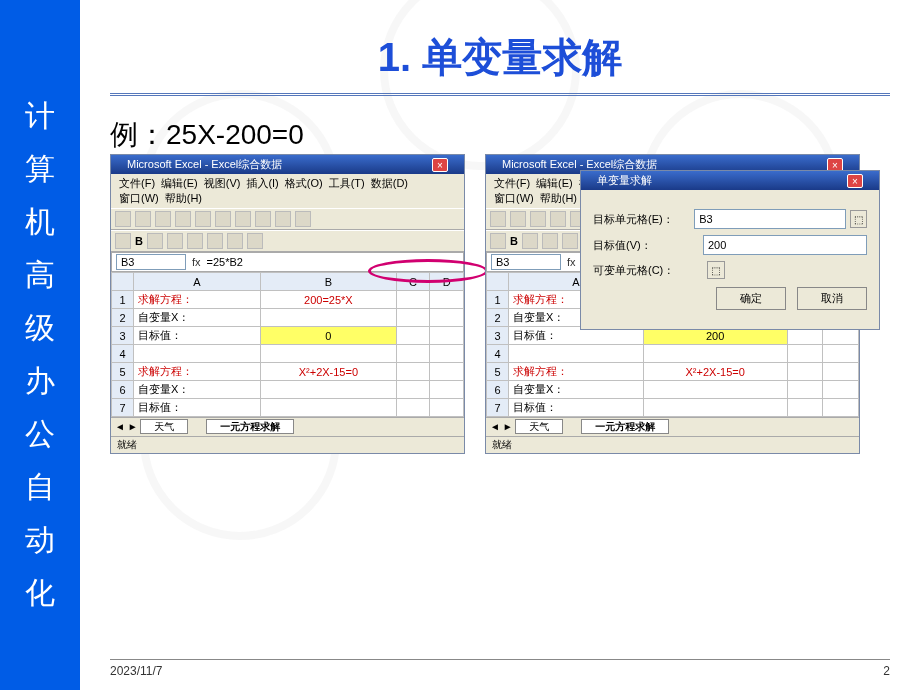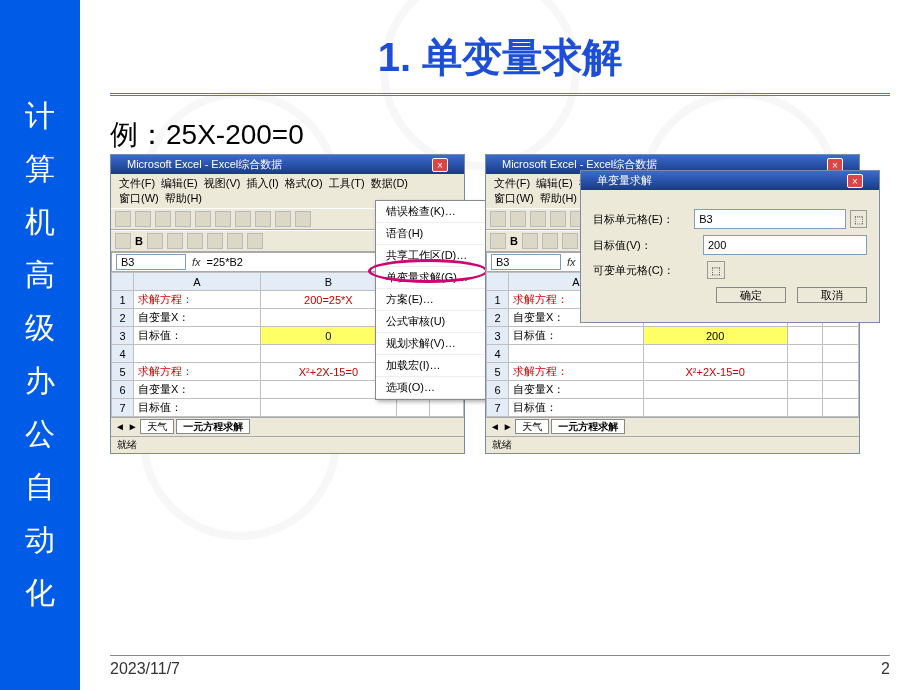--- a/index.html
+++ b/index.html
@@ -17,47 +17,47 @@
 .panel{border:1px solid #7a8aa8;background:#ece9d8;font-size:11px}
 .panel-title{background:linear-gradient(#3a6ccc,#1a3a88);color:#fff;padding:2px 16px;display:flex;align-items:center;justify-content:space-between}
 .panel-title .close{background:#d44;color:#fff;width:16px;height:14px;text-align:center;line-height:13px;border:1px solid #fff;border-radius:2px;font-size:10px}
 .dialog{width:300px;position:absolute;right:40px;top:170px}
 .dialog-body{padding:19px 12px;background:#ece9d8}
 .dialog-row{display:flex;align-items:center;margin-bottom:6px}
 .dialog-row label{width:110px}
 .dialog-row input{flex:1;height:20px;border:1px solid #7f9db9;background:#fff;padding:0 4px;font-size:11px}
 .dialog-row .pick{width:18px;height:18px;border:1px solid #999;margin-left:4px;background:#ece9d8;display:flex;align-items:center;justify-content:center;font-size:10px}
 .dialog-btns{text-align:right;margin-top:8px}
-.dialog-btns button{width:70px;height:16px;margin-left:8px;border:1px solid #888;background:#ece9d8;font-size:11px}
+.dialog-btns button{width:70px;height:23px;margin-left:8px;border:1px solid #888;background:#ece9d8;font-size:11px}
 .excel{width:355px}
 .ex-menubar{background:#ece9d8;padding:2px 8px;font-size:11px;color:#000}
 .ex-menubar span{margin-right:6px}
 .ex-toolbar{background:#ece9d8;padding:2px 4px;border-top:1px solid #fff;border-bottom:1px solid #aaa;font-size:11px;display:flex;gap:4px;align-items:center}
 .ex-toolbar i{width:16px;height:16px;background:#dcd8c8;border:1px solid #bbb;display:inline-block}
 .ex-formula{background:#fff;border:1px solid #aaa;padding:1px 4px;display:flex;align-items:center;gap:6px}
 .ex-formula .cellname{width:70px;border:1px solid #7f9db9;padding:1px 4px;background:#fff}
-.ex-formula .fx{font-style:italic;color:#333}
+.ex-formula .fx{color:#333}
 .grid{border-collapse:collapse;background:#fff;width:100%}
 .grid th,.grid td{border:1px solid #c0c0c0;height:18px;font-size:11px;padding:0 4px;text-align:left}
 .grid th{background:#e4ecf7;text-align:center;font-weight:normal}
 .grid .rowhdr{background:#e4ecf7;text-align:center;width:22px}
 .grid .sel{background:#a8c8ff}
 .grid .red{color:#c00;font-weight:normal}
 .grid .blue{color:#00c}
 .grid .center{text-align:center}
 .grid .yellow{background:#ffff66}
 .sheet-tabs{background:#ece9d8;padding:2px 4px;font-size:10px;border-top:1px solid #aaa}
-.sheet-tabs span{padding:1px 6px;border:1px solid #888;background:#fff;margin-right:2px}
+.sheet-tabs span{padding:1px 13px;border:1px solid #888;background:#fff;margin-right:18px}
 .status{background:#ece9d8;padding:1px 6px;font-size:10px;border-top:1px solid #aaa}
 .dropdown{position:absolute;background:#fff;border:1px solid #8a8a8a;font-size:11px;width:115px;box-shadow:2px 2px 4px rgba(0,0,0,.3)}
 .dropdown div{padding:3px 10px;border-bottom:1px solid #eee}
 .ellipse{position:absolute;border:3px solid #d10070;border-radius:50%;width:120px;height:24px;pointer-events:none}
 .arrow{position:absolute;height:2px;background:#d10070}
 .arrow::before{content:"";position:absolute;left:-10px;top:-5px;border:6px solid transparent;border-right:10px solid #d10070}
-.footer{position:absolute;bottom:12px;left:110px;right:30px;display:flex;justify-content:center;font-size:16px;color:#333}
+.footer{position:absolute;bottom:12px;left:110px;right:30px;display:flex;justify-content:center;font-size:12px;color:#333}
 .footer .line{border-top:1px solid #888;margin-bottom:4px}
 </style>
 </head>
 <body>
 
 <div class="sidebar">
     <span>计</span>
     <span>算</span>
     <span>机</span>
     <span>高</span>
@@ -174,31 +174,20 @@
                 <td class="">目标值：</td>
                 <td class=""></td>
                 <td></td>
                 <td></td>
               </tr>
             </tbody>
           </table>
     <div class="sheet-tabs">◄ ► <span>天气</span><span style="background:#fff;font-weight:bold">一元方程求解</span></div>
     <div class="status">就绪</div>
    </div>
-   <div class="dropdown" style="left:265px;top:46px">
-          <div>错误检查(K)…</div>
-          <div>语音(H)</div>
-          <div>共享工作区(D)…</div>
-          <div>单变量求解(G)…</div>
-          <div>方案(E)…</div>
-          <div>公式审核(U)</div>
-          <div>规划求解(V)…</div>
-          <div>加载宏(I)…</div>
-          <div>选项(O)…</div>
-        </div>
    <div class="ellipse" style="left:258px;top:105px"></div>
   </div>
 
   <div style="position:relative">
    <div class="panel excel" style="width:375px">
     <div class="panel-title">
      <span>Microsoft Excel - Excel综合数据</span>
      <span class="close">×</span>
     </div>
     <div class="ex-menubar">

